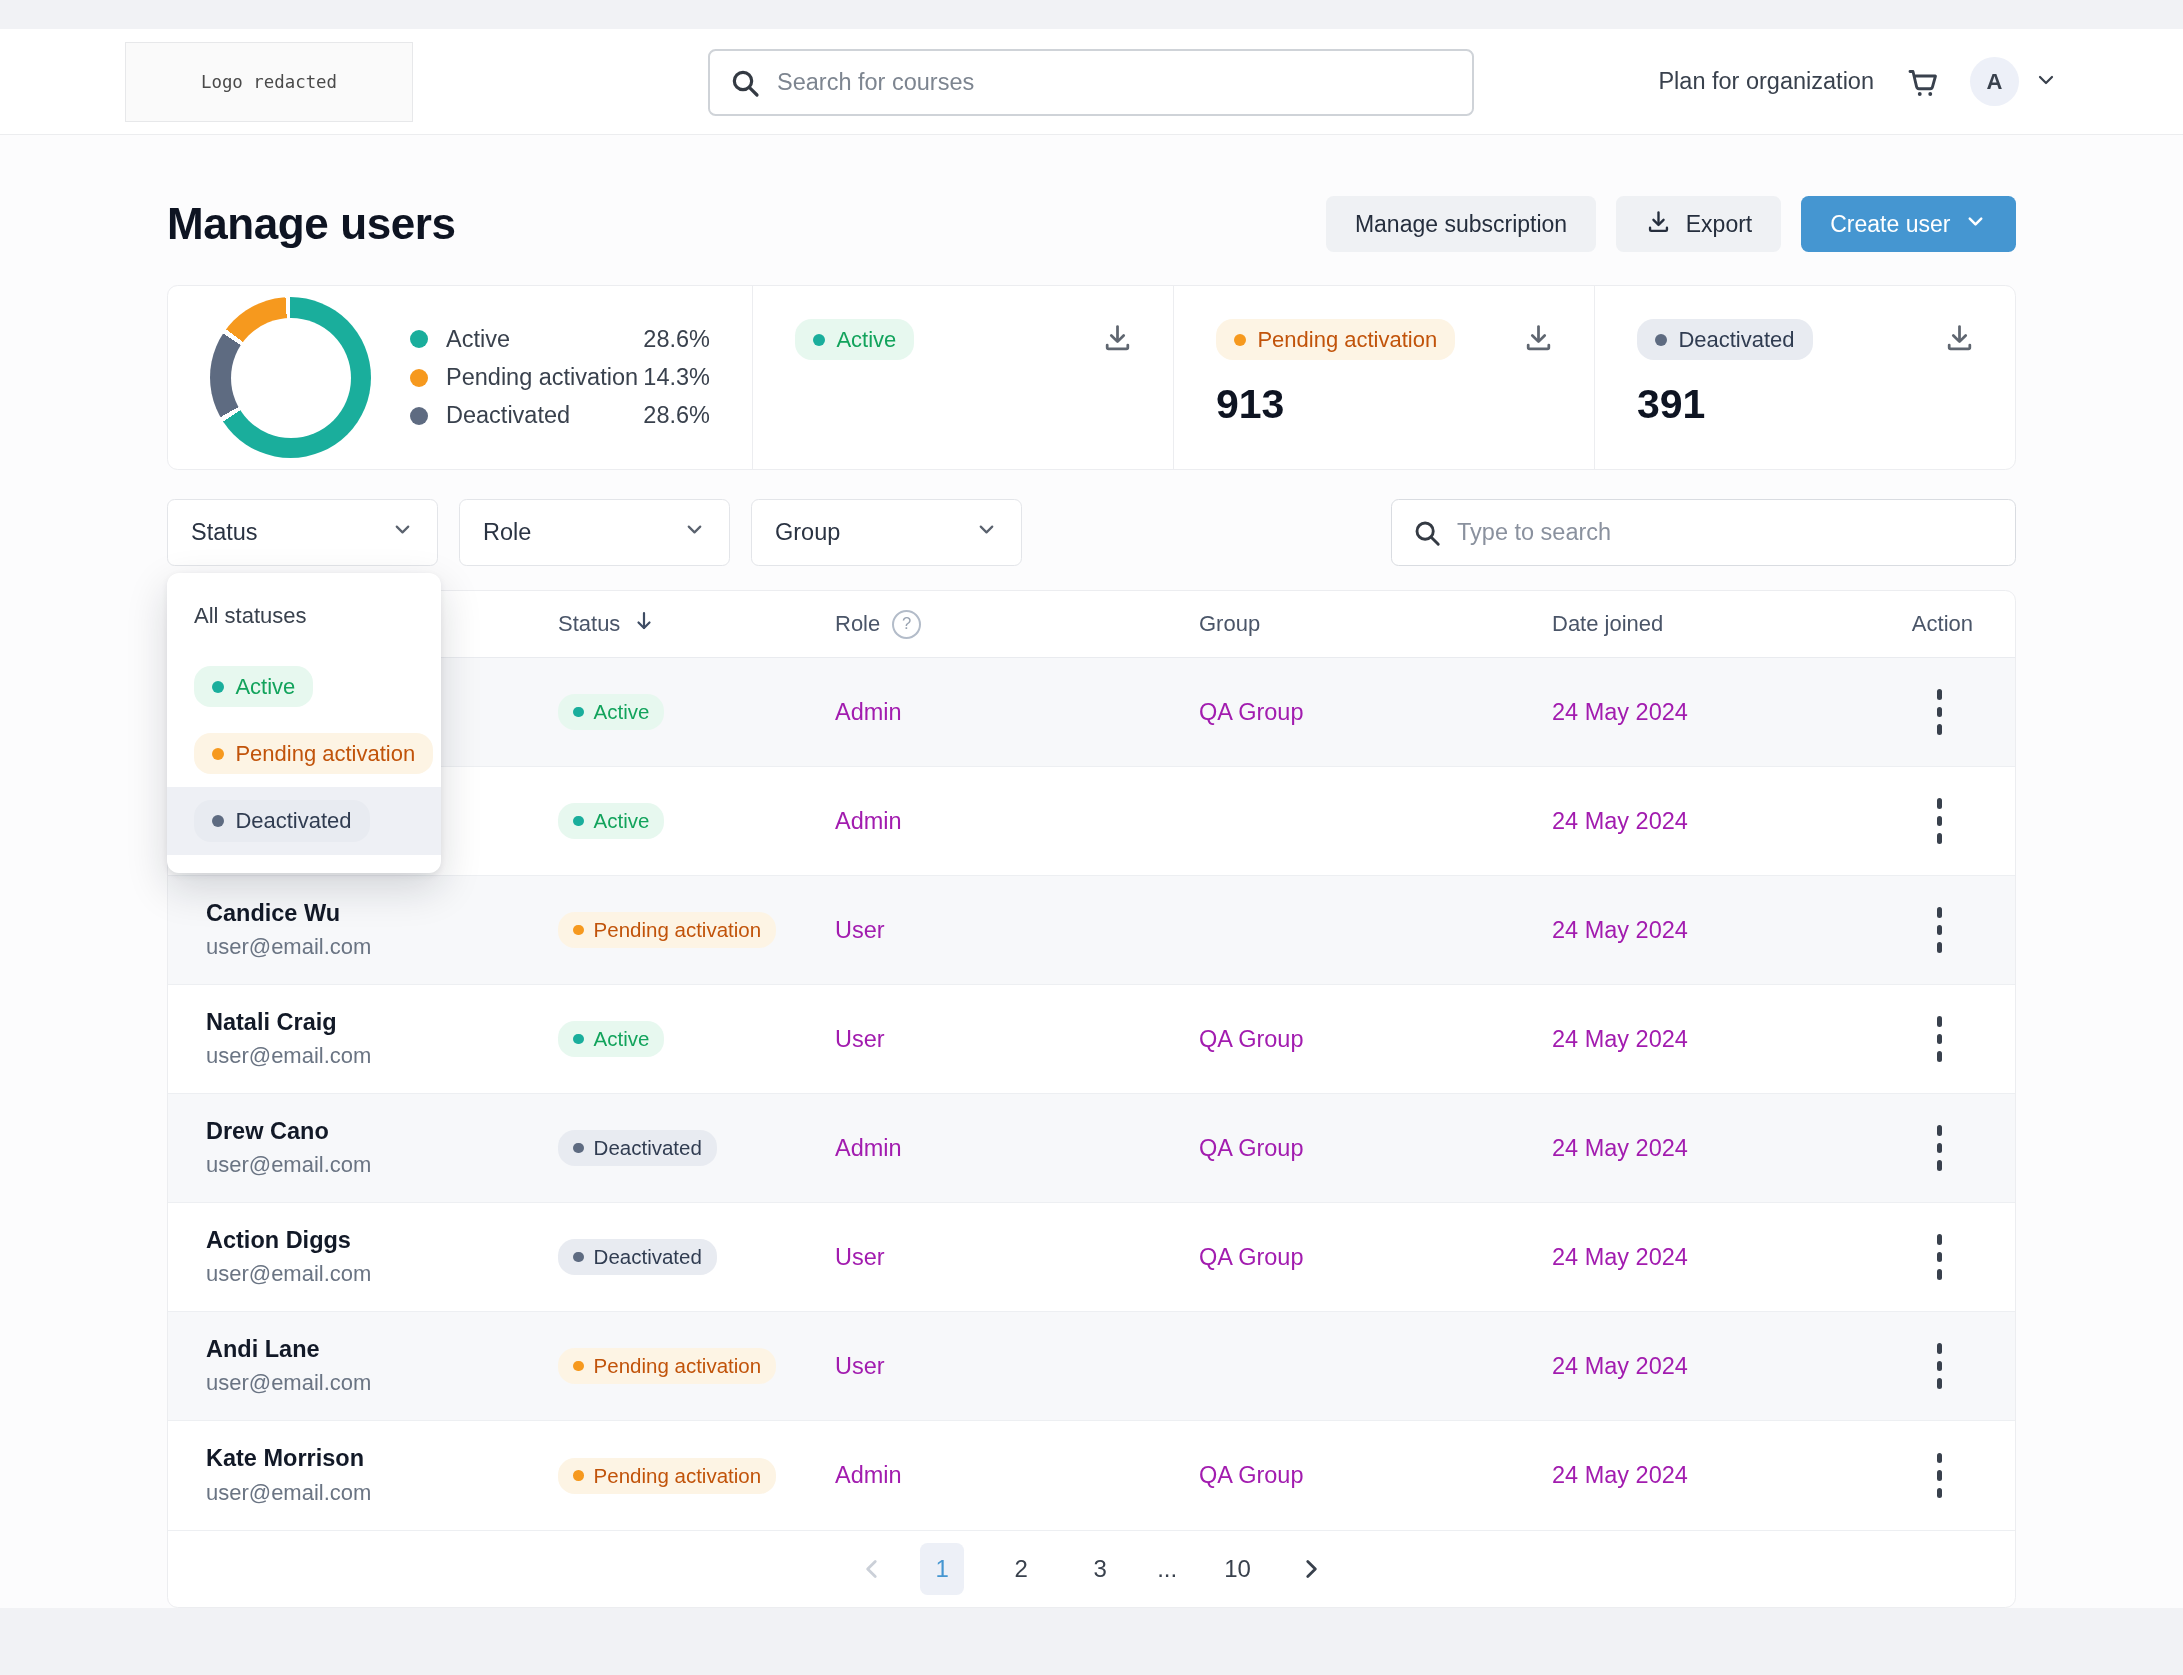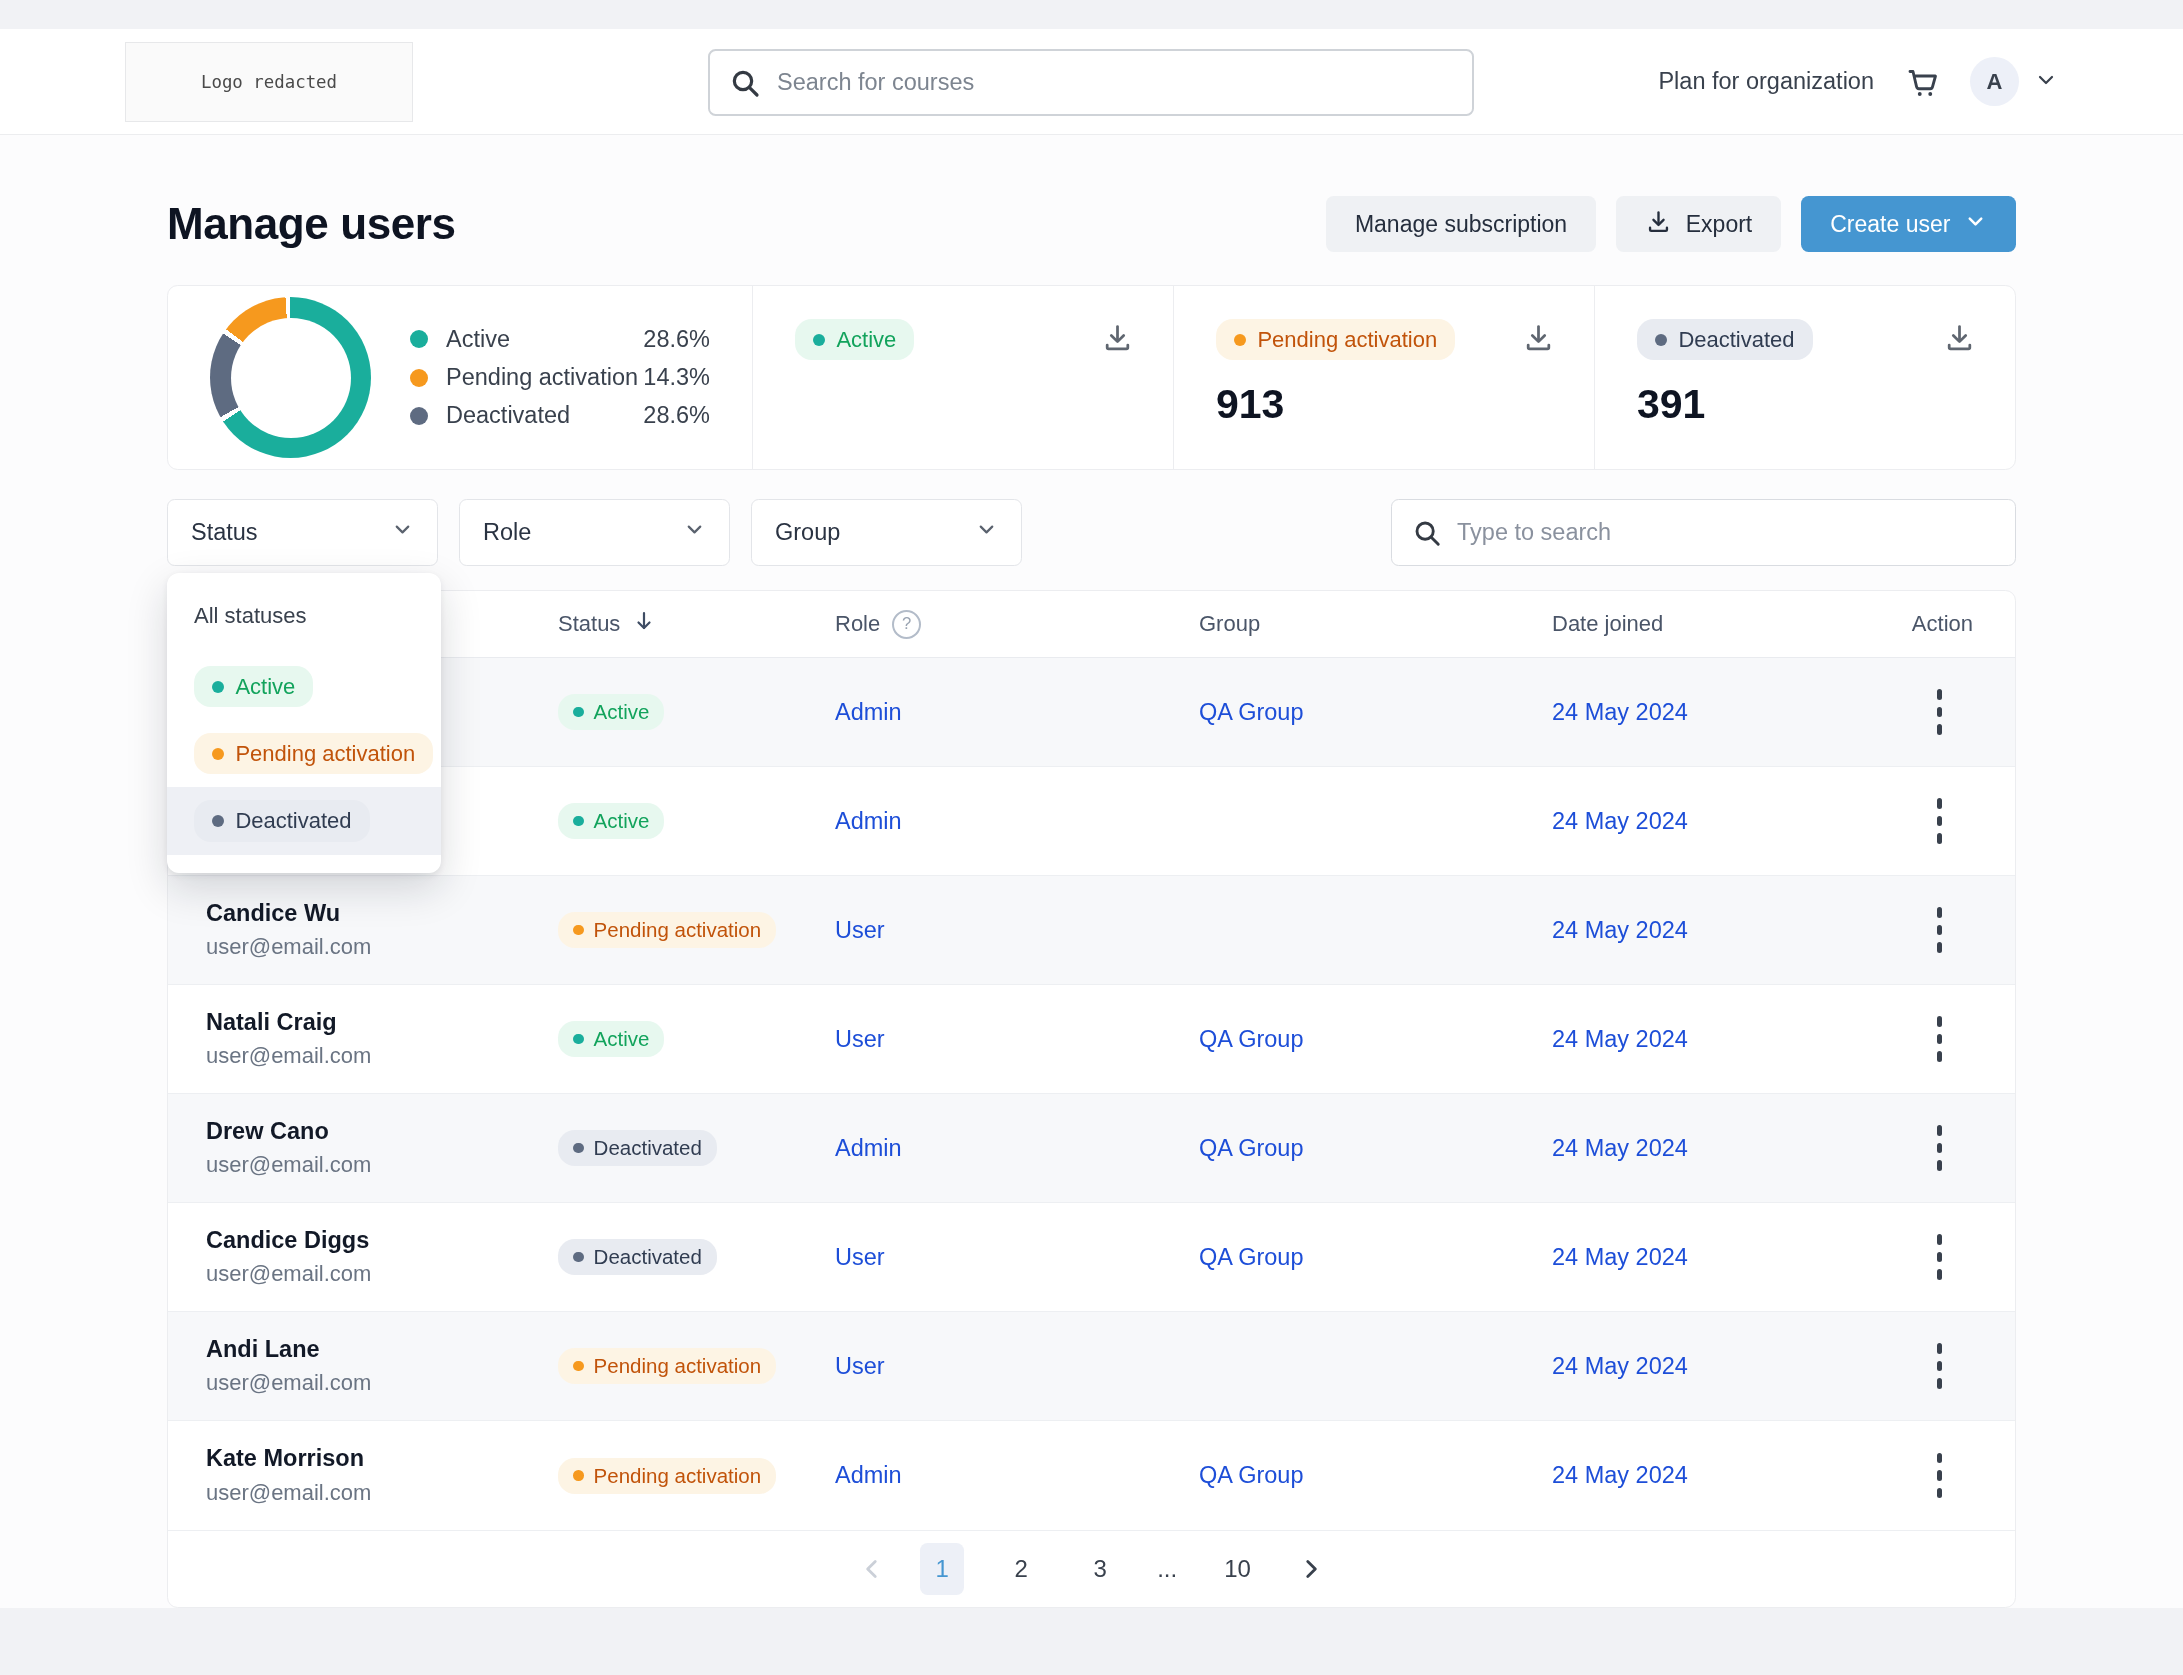--- a/index.html
+++ b/index.html
@@ -119,21 +119,21 @@
     width:29px; height:29px; border-radius:50%; border:2.3px solid #B3BCC9;
     color:#9AA4B2; font-size:16.7px; display:flex; align-items:center; justify-content:center;
   }
   .th-action { text-align:right; padding-right:42px; }
   .trow { height:109px; border-bottom:1.5px solid #EDEFF2; }
   .trow:nth-child(odd) { background:#F7F8FA; }
   .trow:last-child { border-bottom:none; }
   .name-cell { padding-left:38px; }
   .uname { font-size:23.5px; font-weight:600; color:#121927; margin-bottom:7.6px; min-height:7.6px; }
   .uemail { font-size:22px; color:#6A7483; }
-  .cell-text { font-size:23.5px; color:#1d4ed8; }
+  .cell-text { font-size:23.5px; color:#a21caf; }
   .action-cell { display:flex; justify-content:flex-end; padding-right:67px; }
   .kebab { background:none; border:none; cursor:pointer; display:flex; flex-direction:column; gap:6.8px; align-items:center; padding:6px; }
   .kdot { width:5.3px; height:10.6px; border-radius:3px; background:#39414D; }
 
   .pagination { height:77px; display:flex; align-items:center; justify-content:center; gap:35px; border-top:1.5px solid #EDEFF2; }
   .page-btn {
     min-width:44px; height:52px; border:none; background:none; cursor:pointer;
     font-size:24px; font-family:inherit; color:#39414D; border-radius:7.6px; padding:0 12px;
   }
   .page-btn.active { background:#EDF0F7; color:#4596D1; }
@@ -449,21 +449,21 @@
     <div class="action-cell">
       <button class="kebab">
         <span class="kdot"></span>
         <span class="kdot"></span>
         <span class="kdot"></span>
       </button>
     </div>
   </div>
         <div class="trow">
     <div class="name-cell">
-      <div class="uname">Candice Diggs</div>
+      <div class="uname">Action Diggs</div>
       <div class="uemail">user@email.com</div>
     </div>
     <div class="status-cell"><span class="pill deactivated sm">
     <span class="dot"></span>
     <span class="pill-label">Deactivated</span>
   </span></div>
     <div class="cell-text">User</div>
     <div class="cell-text">QA Group</div>
     <div class="cell-text">24 May 2024</div>
     <div class="action-cell">

